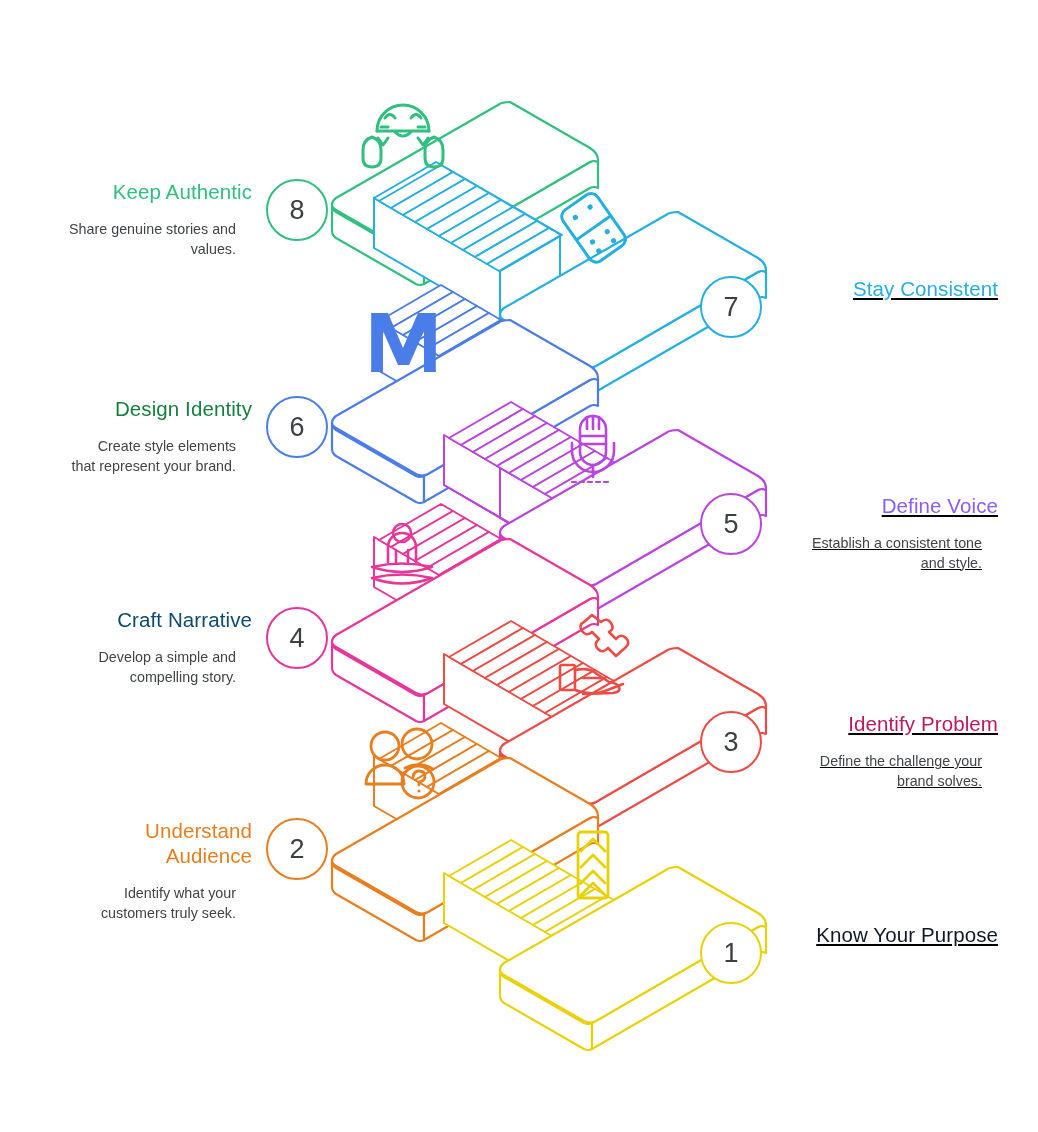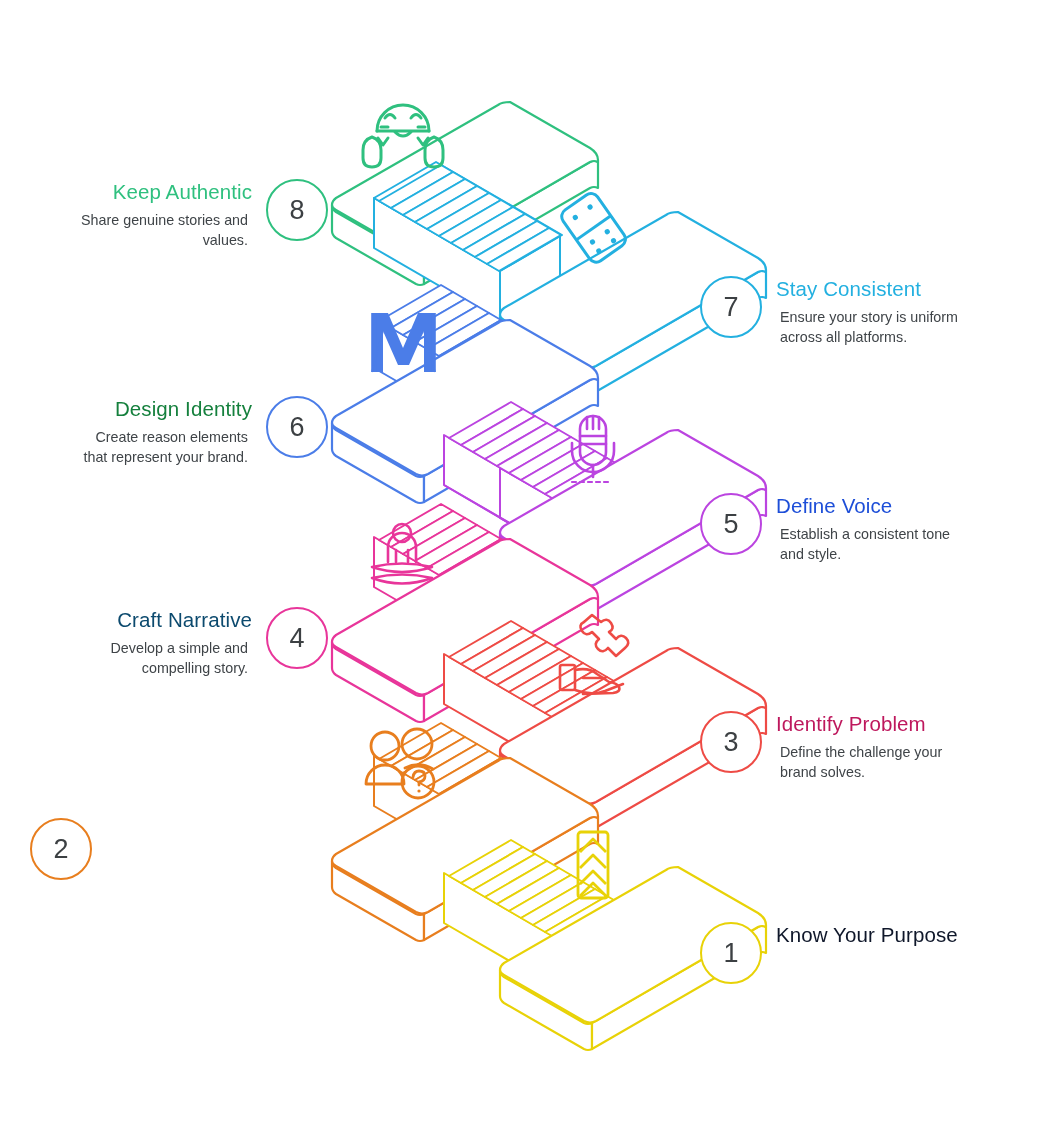--- a/index.html
+++ b/index.html
@@ -13,29 +13,29 @@
   
   #illus{position:absolute;left:0;top:0;width:1038px;height:1132px;}
 
   
   .step{position:absolute;display:flex;align-items:flex-start;}
   .step.left{flex-direction:row;}
   .step.right{flex-direction:row;}
 
   .txt{width:222px;}
   .step.left .txt{text-align:right;margin-right:14px;}
-  .step.right .txt{text-align:left;margin-left:14px;}
+  .step.right .txt{text-align:right;margin-left:14px;text-decoration:underline;}
 
   .title{
     font-size:20.5px;line-height:25px;font-weight:400;
     letter-spacing:.1px;margin:0 0 7px 0;white-space:pre-line;
   }
   .desc{
     font-size:14.3px;line-height:19.5px;color:#3f4448;font-weight:400;
-    margin:4px;white-space:pre-line;
+    margin:16px;white-space:pre-line;
   }
 
   .numcircle{
     width:62px;height:62px;border-radius:50%;
     border:2.2px solid #ccc;background:#fff;
     display:flex;align-items:center;justify-content:center;
     font-size:27px;color:#3c4043;font-weight:400;
     flex:0 0 62px;box-sizing:border-box;
   }
   .step.left .numcircle{order:2;}
@@ -333,38 +333,36 @@
       <div class="desc">Share genuine stories and
 values.</div>
     </div>
     <div class="numcircle" style="border-color: rgb(47, 192, 127);">8</div>
   </div>
 
   <div class="step right" id="step7">
     <div class="numcircle" style="border-color: rgb(35, 176, 224);">7</div>
     <div class="txt">
       <div class="title" style="color: rgb(35, 176, 224);">Stay Consistent</div>
-      <div class="desc">Ensure your story is uniform
-across all platforms.</div>
     </div>
   </div>
 
   <div class="step left" id="step6">
     <div class="txt">
       <div class="title" style="color: #15803d;">Design Identity</div>
-      <div class="desc">Create reason elements
+      <div class="desc">Create style elements
 that represent your brand.</div>
     </div>
     <div class="numcircle" style="border-color: rgb(75, 125, 232);">6</div>
   </div>
 
   <div class="step right" id="step5">
     <div class="numcircle" style="border-color: rgb(187, 68, 224);">5</div>
     <div class="txt">
-      <div class="title" style="color: #1d4ed8;">Define Voice</div>
+      <div class="title" style="color: #8b5cf6;">Define Voice</div>
       <div class="desc">Establish a consistent tone
 and style.</div>
     </div>
   </div>
 
   <div class="step left" id="step4">
     <div class="txt">
       <div class="title" style="color: #0c4a6e;">Craft Narrative</div>
       <div class="desc">Develop a simple and
 compelling story.</div>
@@ -375,20 +373,26 @@
   <div class="step right" id="step3">
     <div class="numcircle" style="border-color: rgb(238, 75, 69);">3</div>
     <div class="txt">
       <div class="title" style="color: #be185d;">Identify Problem</div>
       <div class="desc">Define the challenge your
 brand solves.</div>
     </div>
   </div>
 
   <div class="step left" id="step2">
+    <div class="txt">
+      <div class="title" style="color: rgb(232, 126, 30);">Understand
+Audience</div>
+      <div class="desc">Identify what your
+customers truly seek.</div>
+    </div>
     <div class="numcircle" style="border-color: rgb(232, 126, 30);">2</div>
   </div>
 
   <div class="step right" id="step1">
     <div class="numcircle" style="border-color: rgb(232, 210, 7);">1</div>
     <div class="txt">
       <div class="title" style="color: #0f172a;">Know Your Purpose</div>
     </div>
   </div>
 

